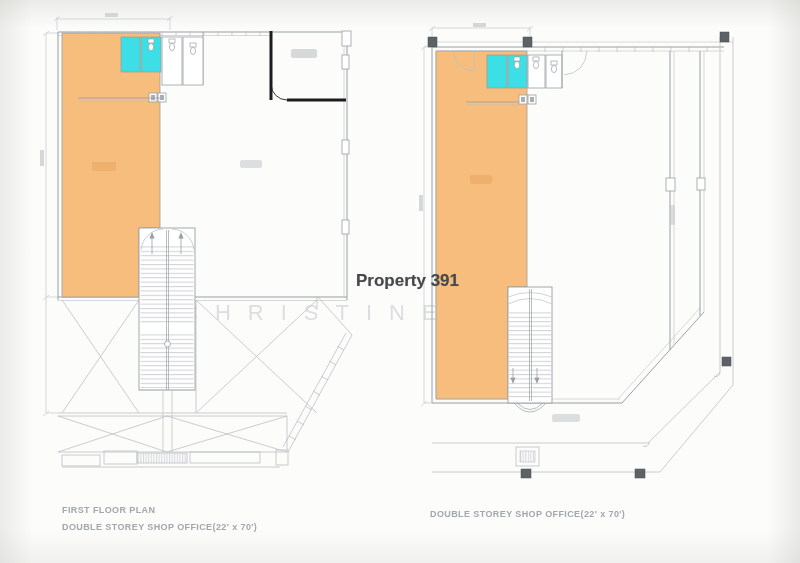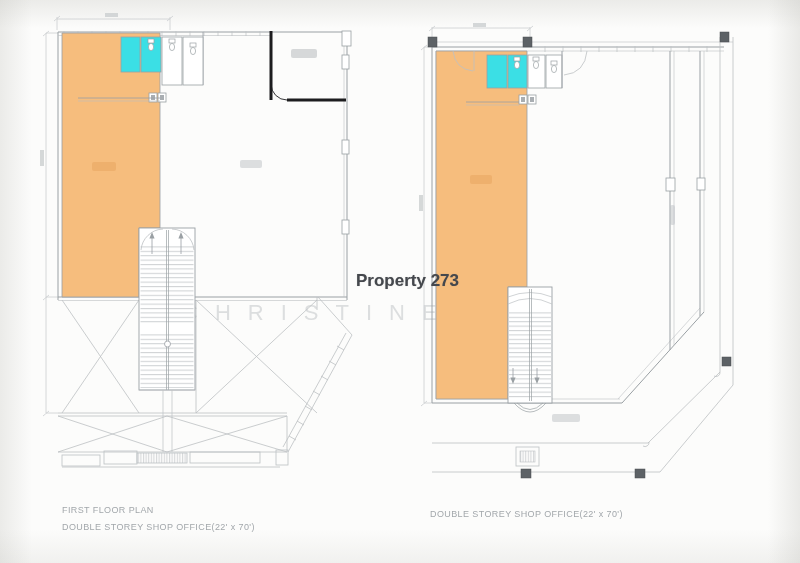--- a/index.html
+++ b/index.html
@@ -24,21 +24,21 @@
     position:absolute;left:182px;top:300px;z-index:1;white-space:nowrap;
     font-size:22px;font-weight:500;letter-spacing:17px;color:var(--c-watermark);
   }
   .property-label{
     position:absolute;left:356px;top:271px;z-index:3;white-space:nowrap;
     font-size:17px;font-weight:600;color:var(--c-title);
     text-shadow:0 0 1px rgba(70,73,78,.35);
   }
   .plan-caption{
     position:absolute;z-index:3;color:var(--c-caption);
-    font-size:9px;letter-spacing:.4px;line-height:17px;white-space:nowrap;
+    font-size:9px;letter-spacing:.4px;line-height:17px;white-space:nowrap;font-weight:bold;
   }
   .caption-first{left:62px;top:502px;}
   .caption-ground{left:430px;top:506px;}
   .plan-caption span{display:block;}
 </style>
 </head>
 <body>
 
 <div class="canvas">
 
@@ -229,21 +229,21 @@
         <rect x="428" y="37" width="9" height="10"></rect>
         <rect x="523" y="37" width="9" height="10"></rect>
         <rect x="720" y="32" width="9" height="10"></rect>
         <rect x="722" y="357" width="9" height="9"></rect>
         <rect x="635" y="469" width="10" height="9"></rect>
         <rect x="521" y="469" width="10" height="9"></rect>
       </g>
     </g>
   </svg>
 
-  <div class="property-label">Property 273</div>
+  <div class="property-label">Property 391</div>
 
   <div class="plan-caption caption-first">
     <span>FIRST FLOOR PLAN</span>
     <span>DOUBLE STOREY SHOP OFFICE(22' x 70')</span>
   </div>
 
   <div class="plan-caption caption-ground">
     <span>DOUBLE STOREY SHOP OFFICE(22' x 70')</span>
   </div>
 

